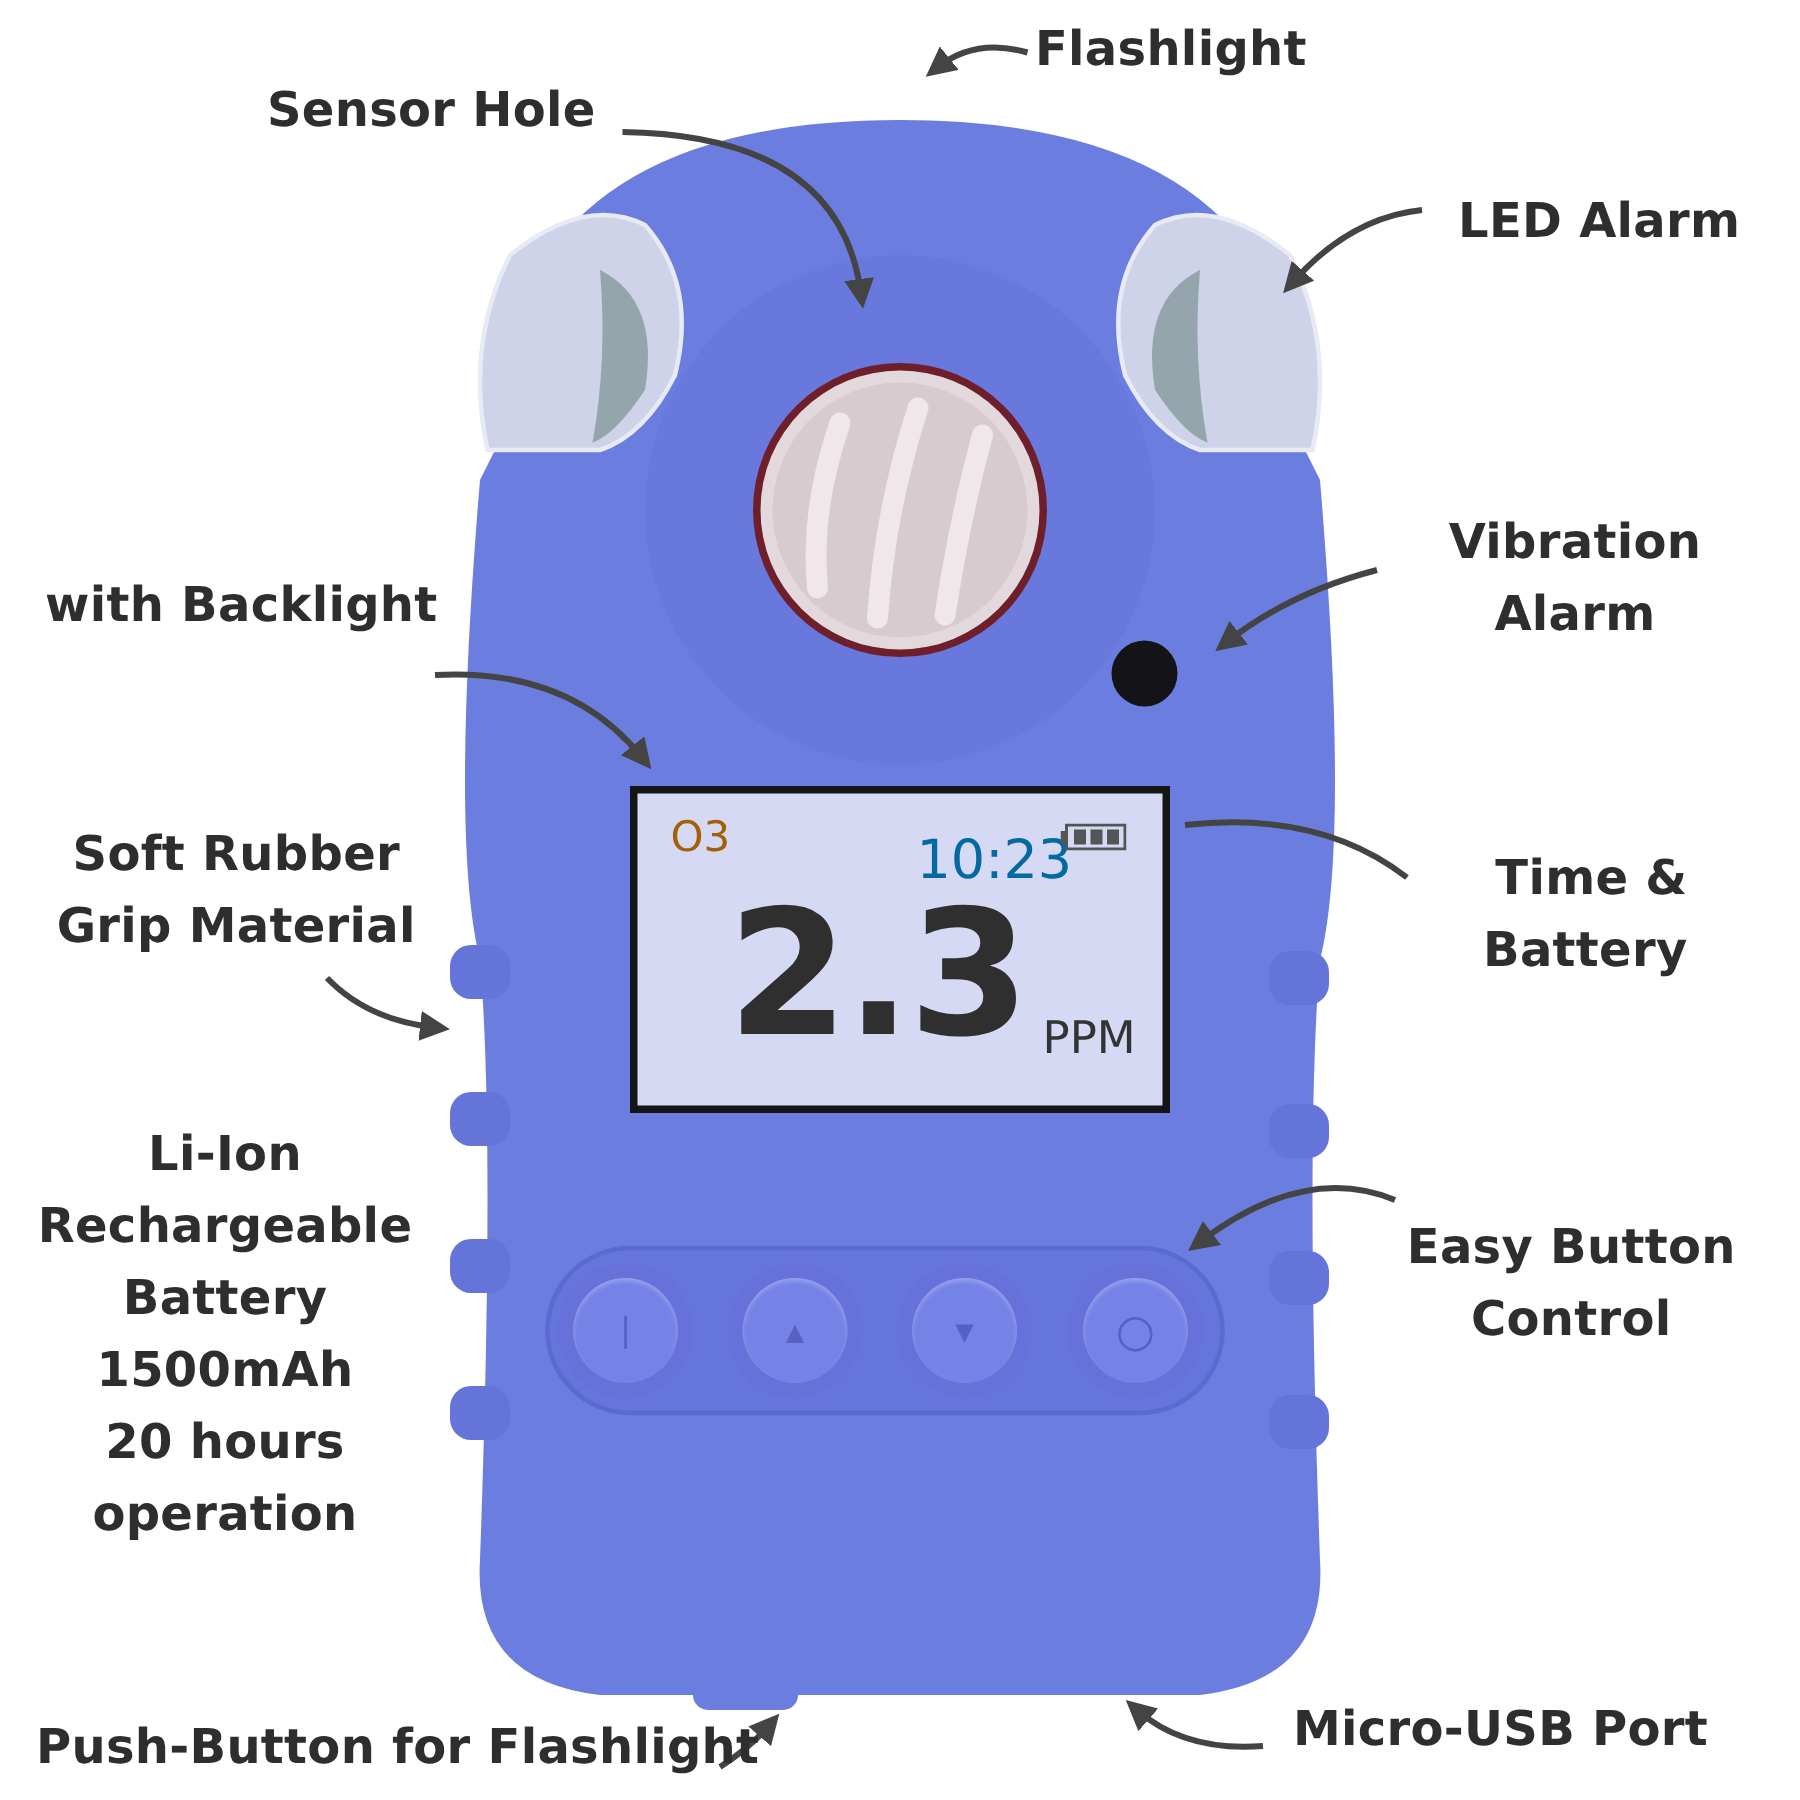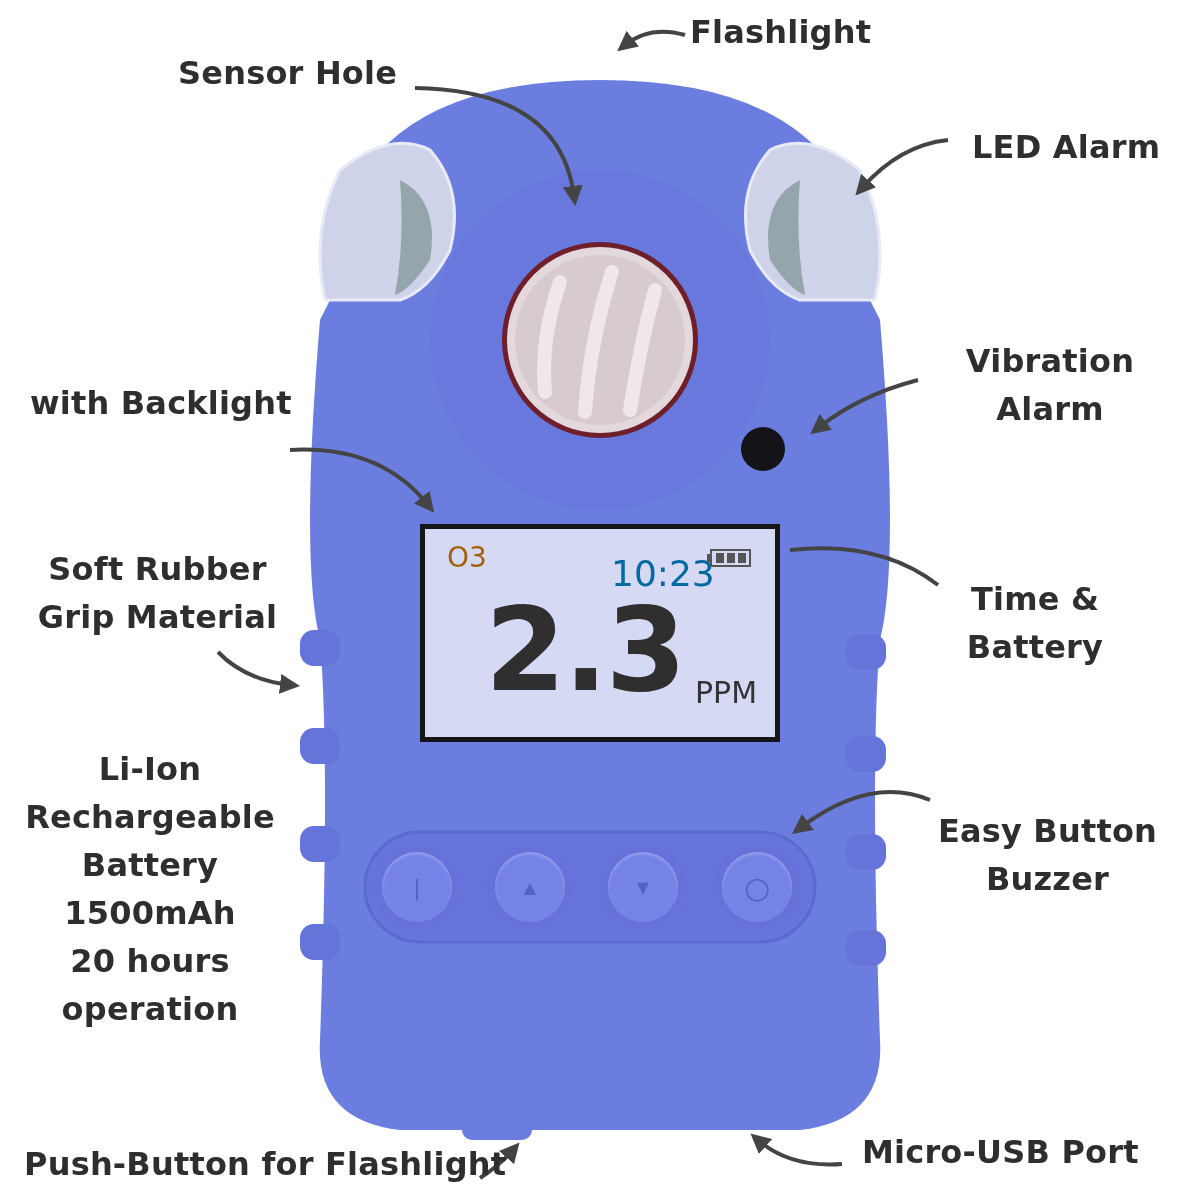--- a/index.html
+++ b/index.html
@@ -111,33 +111,33 @@
 
 <div class="label" style="left:30px;top:379px;width:260px;">
   <span class="line">with Backlight</span>
 </div>
 
 <div class="label" style="left:30px;top:545px;width:255px;">
   <span class="line">Soft Rubber</span>
   <span class="line">Grip Material</span>
 </div>
 
-<div class="label" style="left:945px;top:575px;width:180px;">
+<div class="label" style="left:945px;top:561px;width:180px;text-align:right;">
   <span class="line">Time &amp;</span>
   <span class="line">Battery</span>
 </div>
 
 <div class="label" style="left:20px;top:745px;width:260px;">
   <span class="line">Li-Ion</span>
   <span class="line">Rechargeable</span>
   <span class="line">Battery</span>
   <span class="line">1500mAh</span>
   <span class="line">20 hours</span>
   <span class="line">operation</span>
 </div>
 
 <div class="label" style="left:930px;top:807px;width:235px;">
   <span class="line">Easy Button</span>
-  <span class="line">Buzzer</span>
+  <span class="line">Control</span>
 </div>
 
 <div class="label" style="left:24px;top:1140px;">Push-Button for Flashlight</div>
 <div class="label" style="left:862px;top:1128px;">Micro-USB Port</div>
 
 </body></html>

